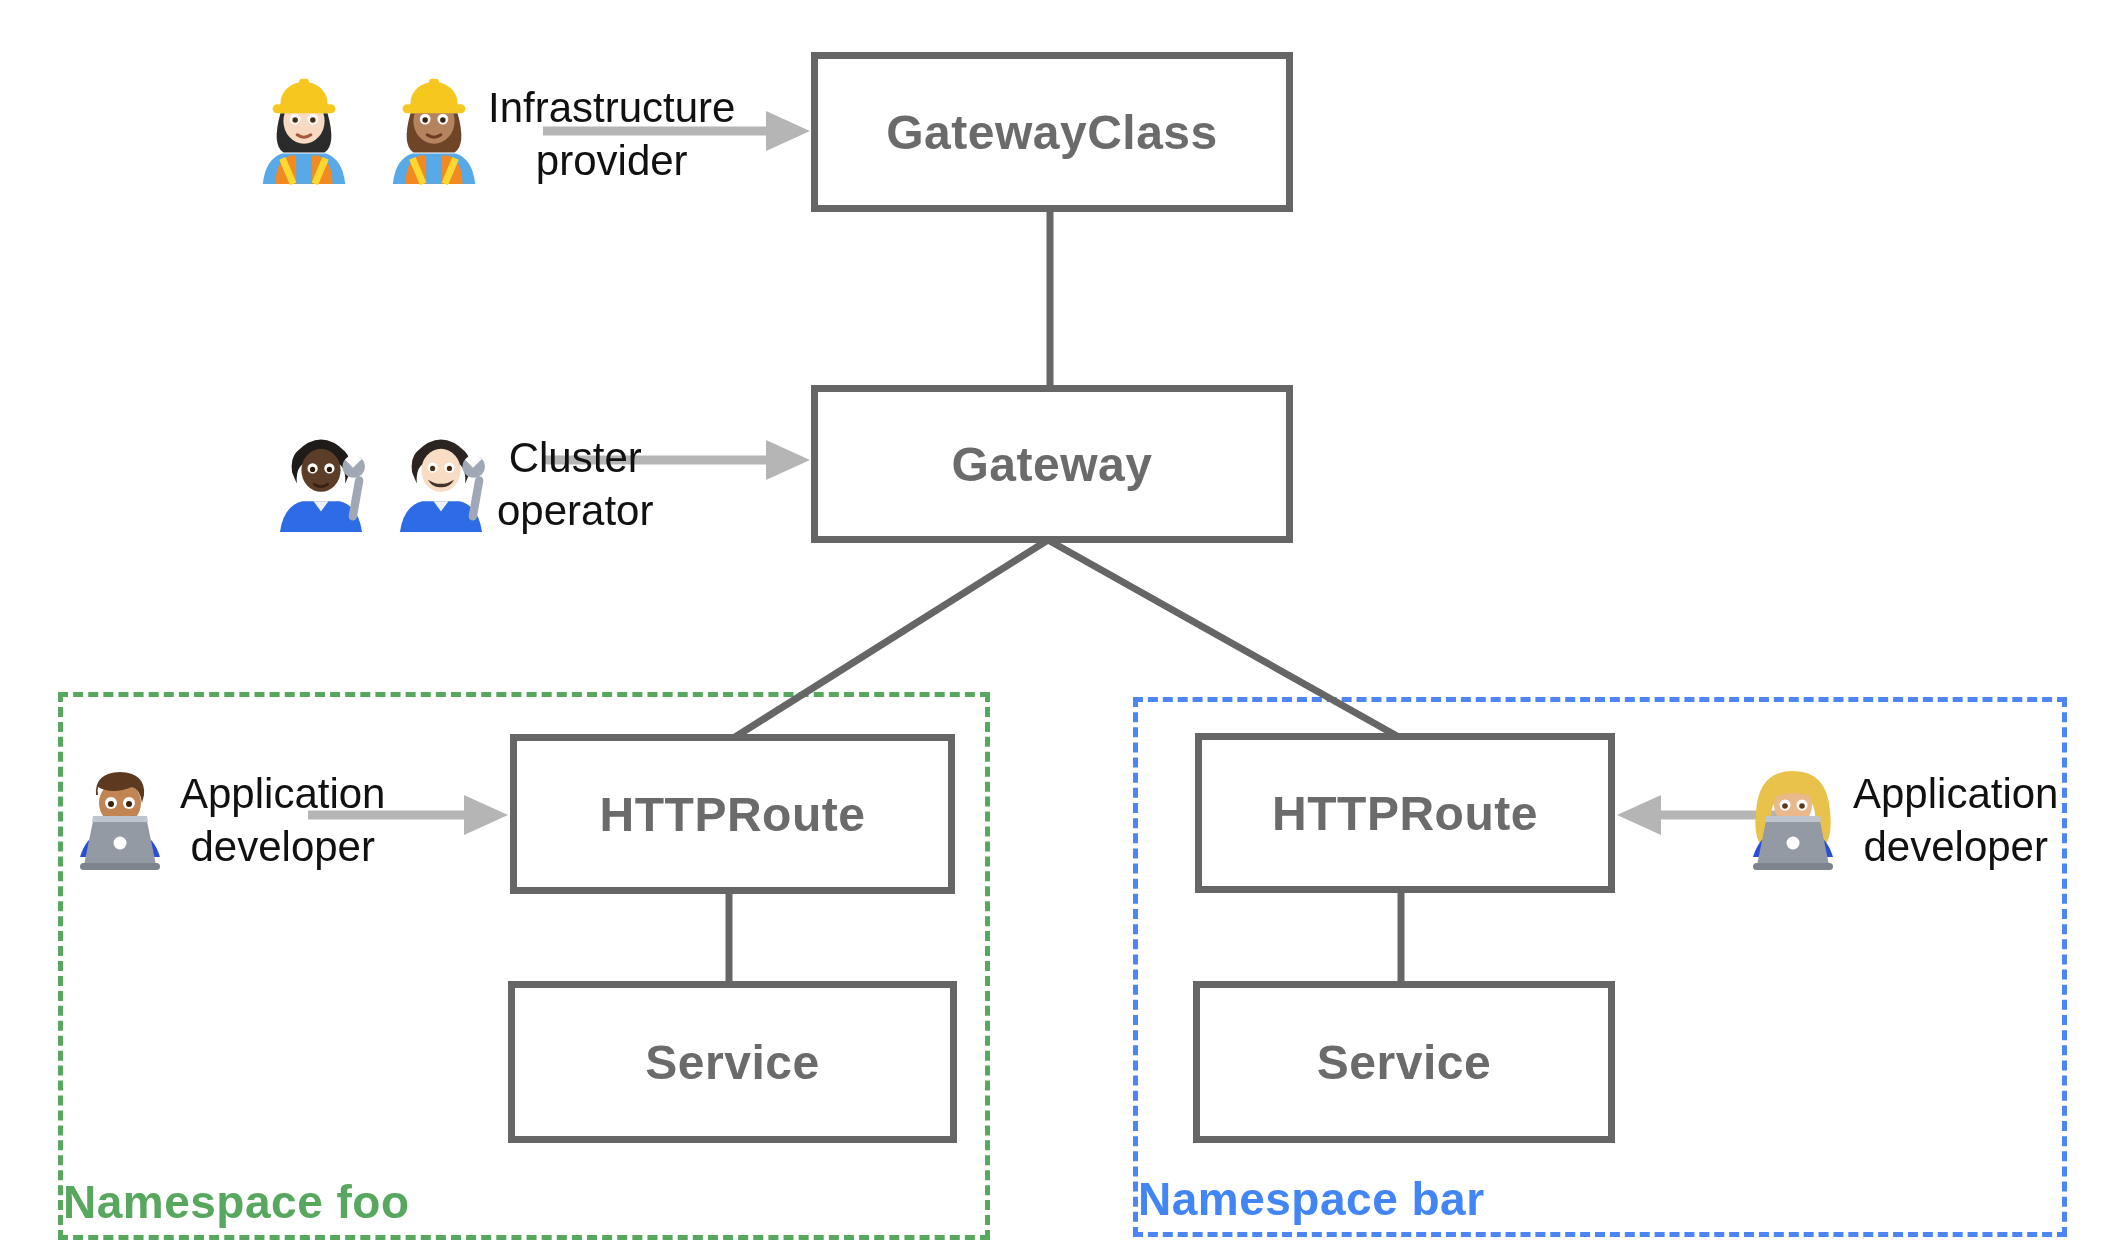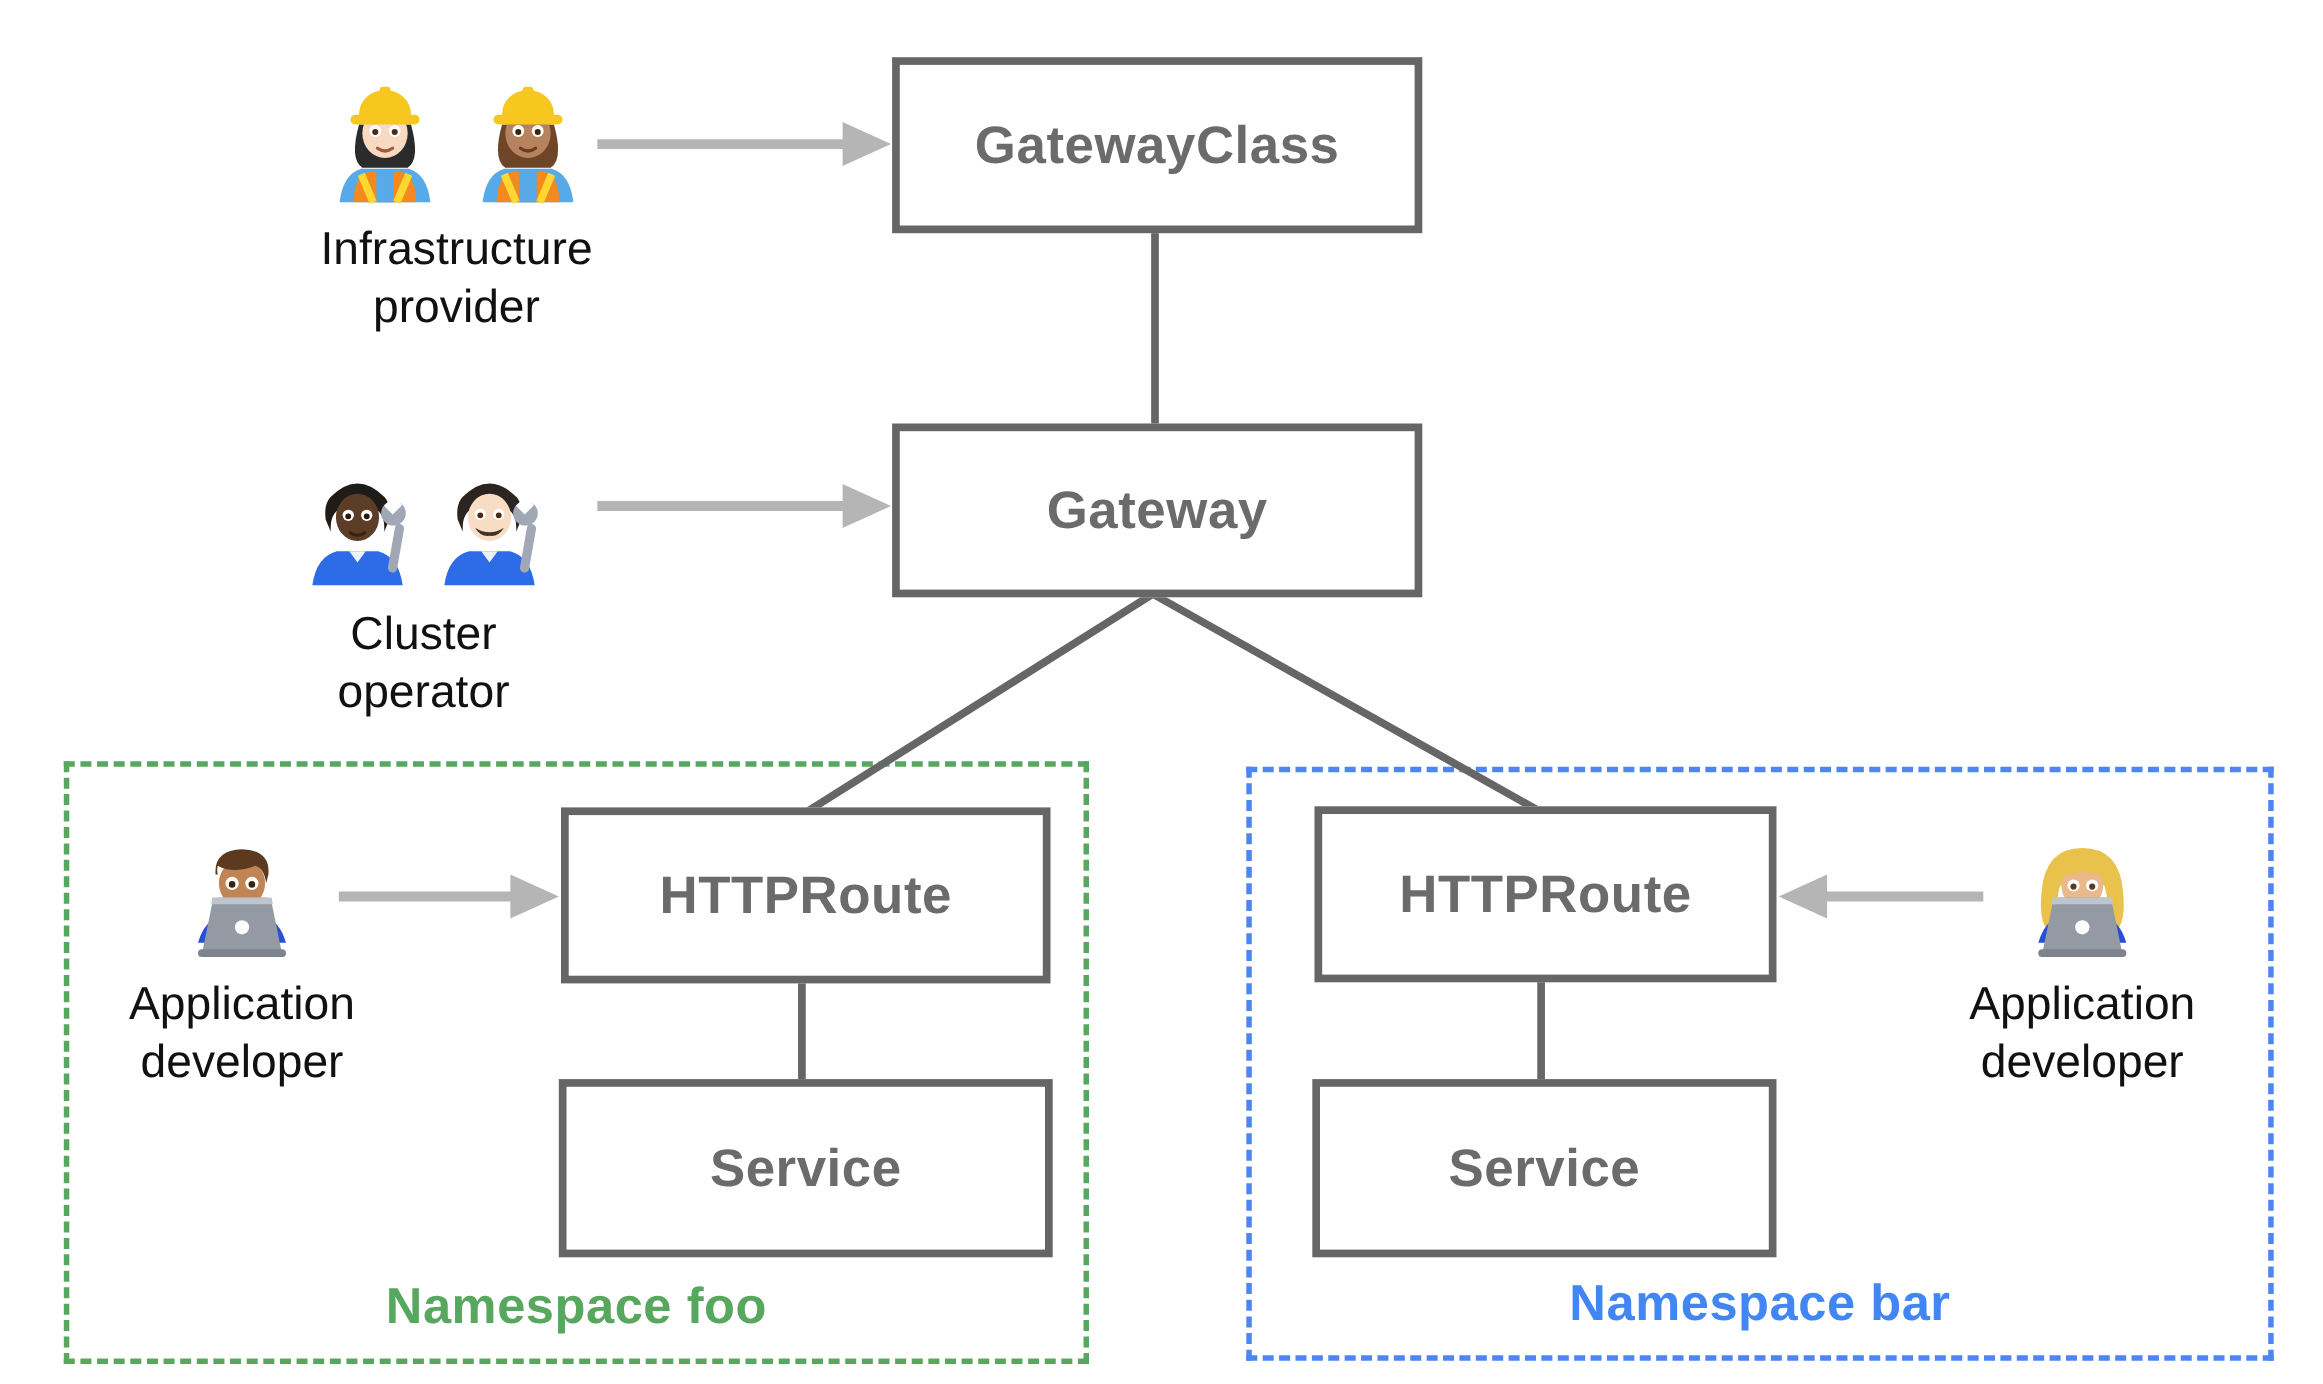--- a/index.html
+++ b/index.html
@@ -14,22 +14,22 @@
   .ns-box{
     position:absolute;
     border:5px dashed #57a85e;
     box-sizing:border-box;
     z-index:1;
   }
   .ns-box.foo{left:58px;top:692px;width:932px;height:548px;}
   .ns-box.bar{left:1133px;top:697px;width:934px;height:540px;border-color:#4d86f4;}
   .ns-label{
     position:absolute;
-    left:0;right:0;bottom:21px;
-    text-align:center;
+    left:0;right:0;bottom:6px;
+    text-align:left;
     font-size:46px;font-weight:bold;
     letter-spacing:0.5px;
   }
   .ns-label.foo{color:#57a85e;}
   .ns-label.bar{color:#4285f4;}
   
   .connectors{
     position:absolute;left:0;top:0;z-index:2;
   }
   
@@ -46,21 +46,21 @@
   }
   .node.gatewayclass{left:811px;top:52px;width:482px;height:160px;}
   .node.gateway{left:811px;top:385px;width:482px;height:158px;}
   .node.httproute-foo{left:510px;top:734px;width:445px;height:160px;}
   .node.httproute-bar{left:1195px;top:733px;width:420px;height:160px;}
   .node.service-foo{left:508px;top:981px;width:449px;height:162px;}
   .node.service-bar{left:1193px;top:981px;width:422px;height:162px;}
   
   .persona{
     position:absolute;z-index:4;
-    display:flex;flex-direction:column;align-items:center;
+    display:flex;align-items:flex-end;
   }
   .persona .emoji-row{display:flex;align-items:flex-end;}
   .persona .plabel{
     margin-top:12px;
     text-align:center;
     font-size:42px;line-height:1.26;color:#111111;
   }
   .persona.infra{left:250px;top:60px;width:330px;}
   .persona.infra .emoji-row{gap:22px;}
   .persona.cluster{left:265px;top:412px;width:240px;}

